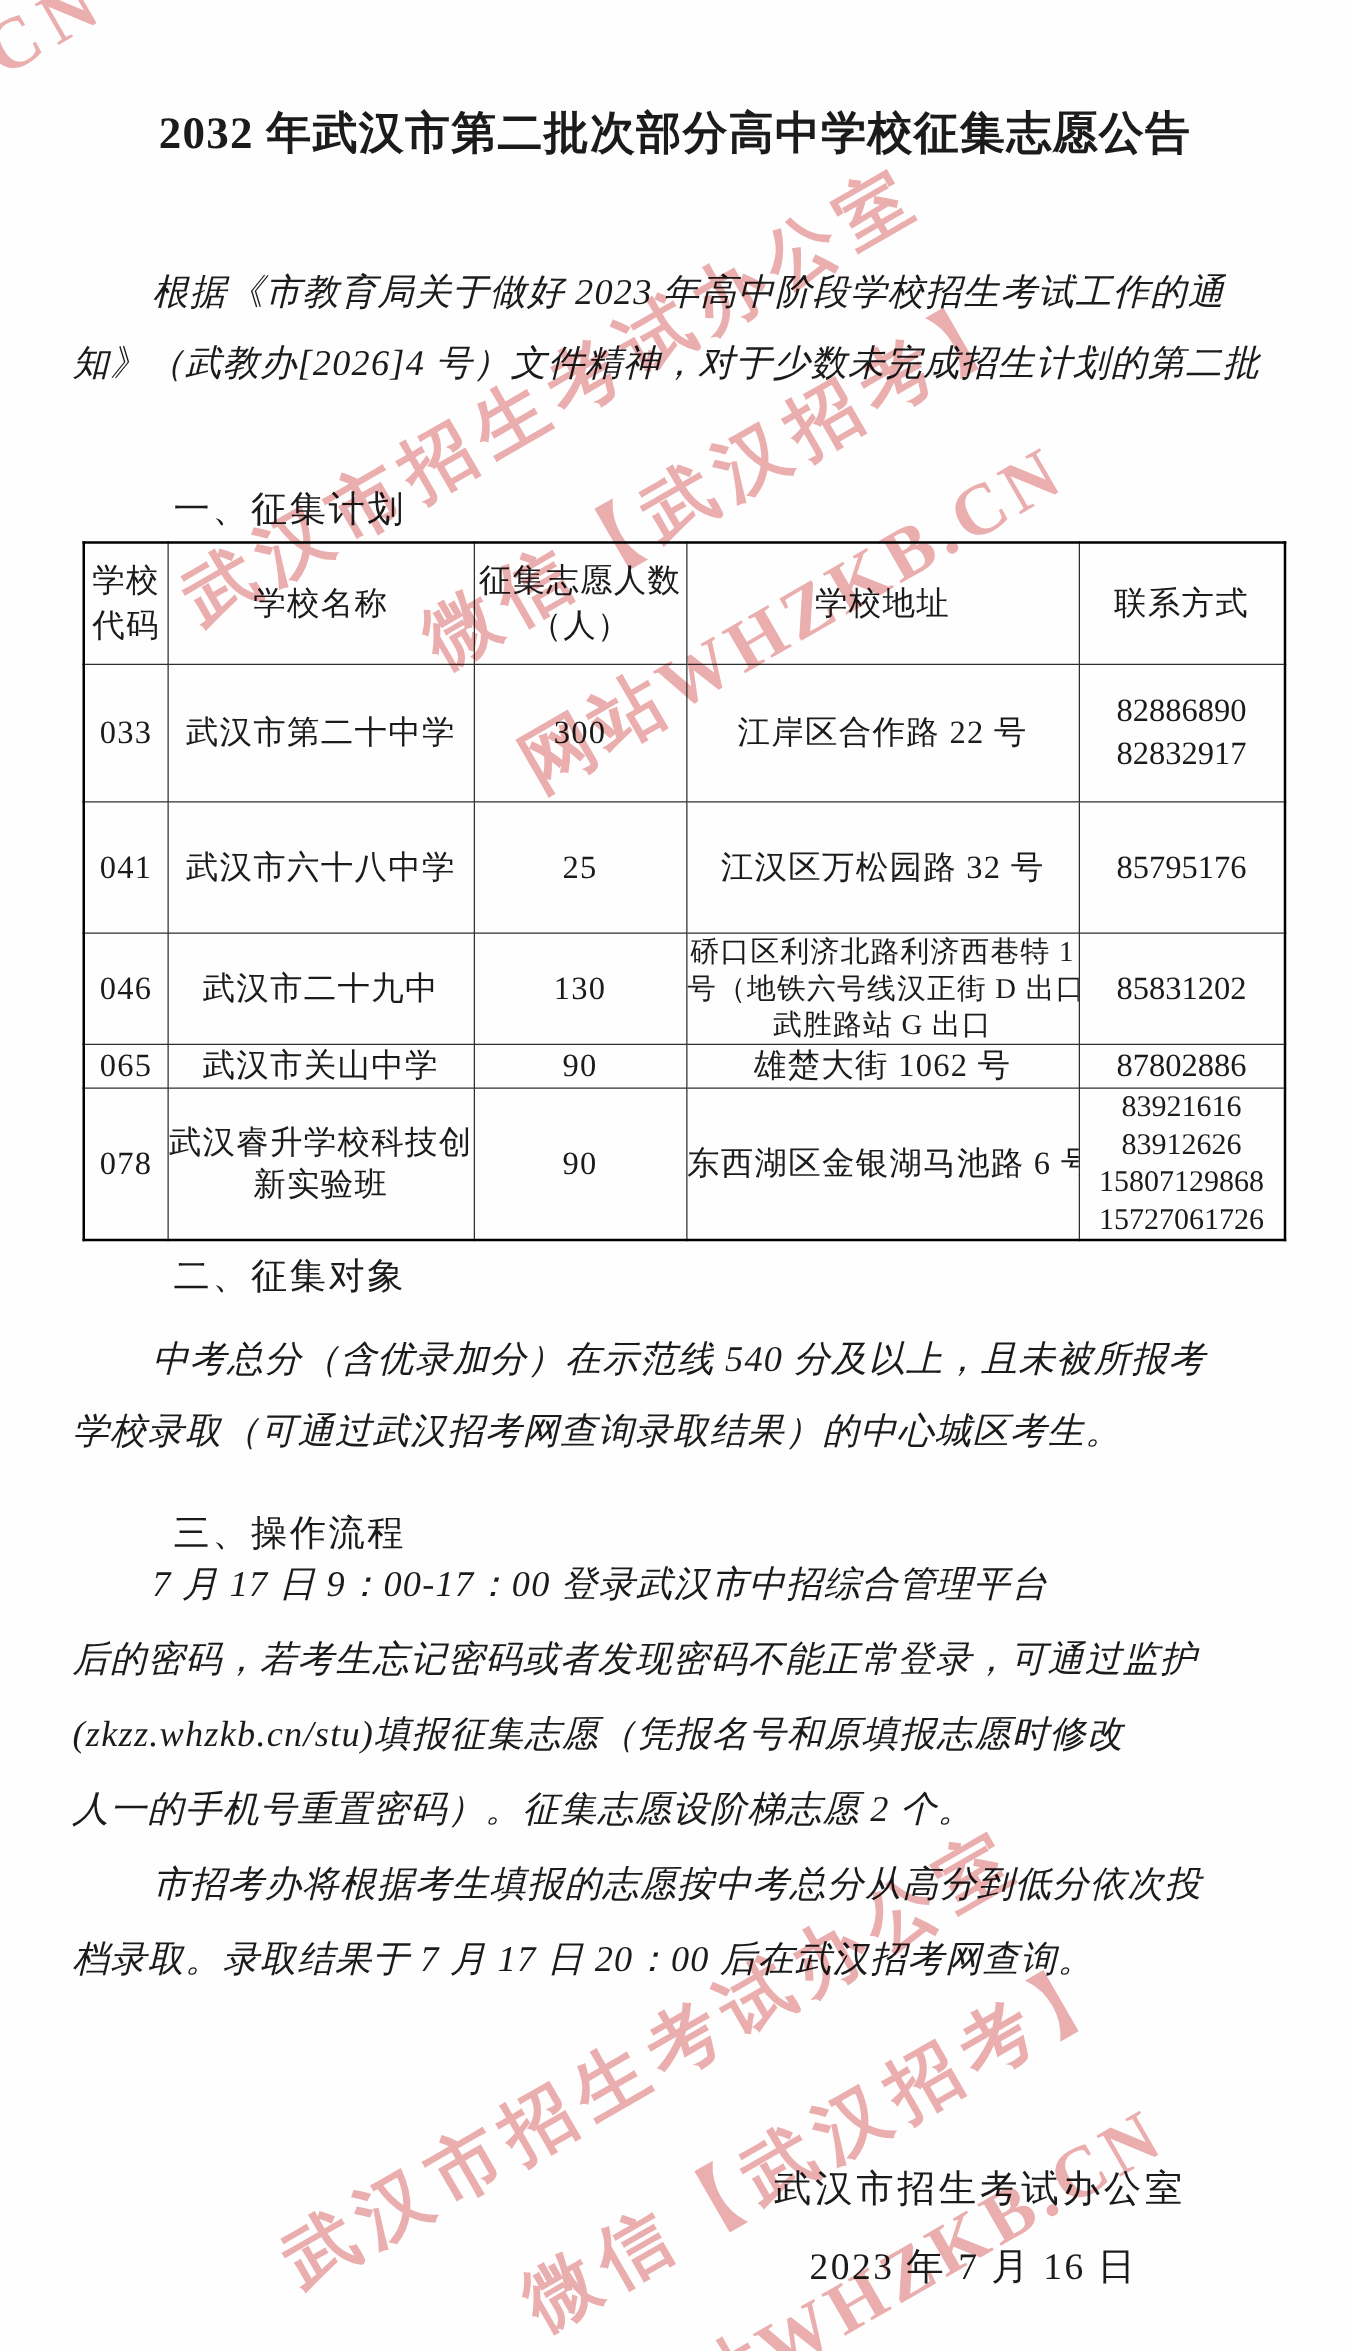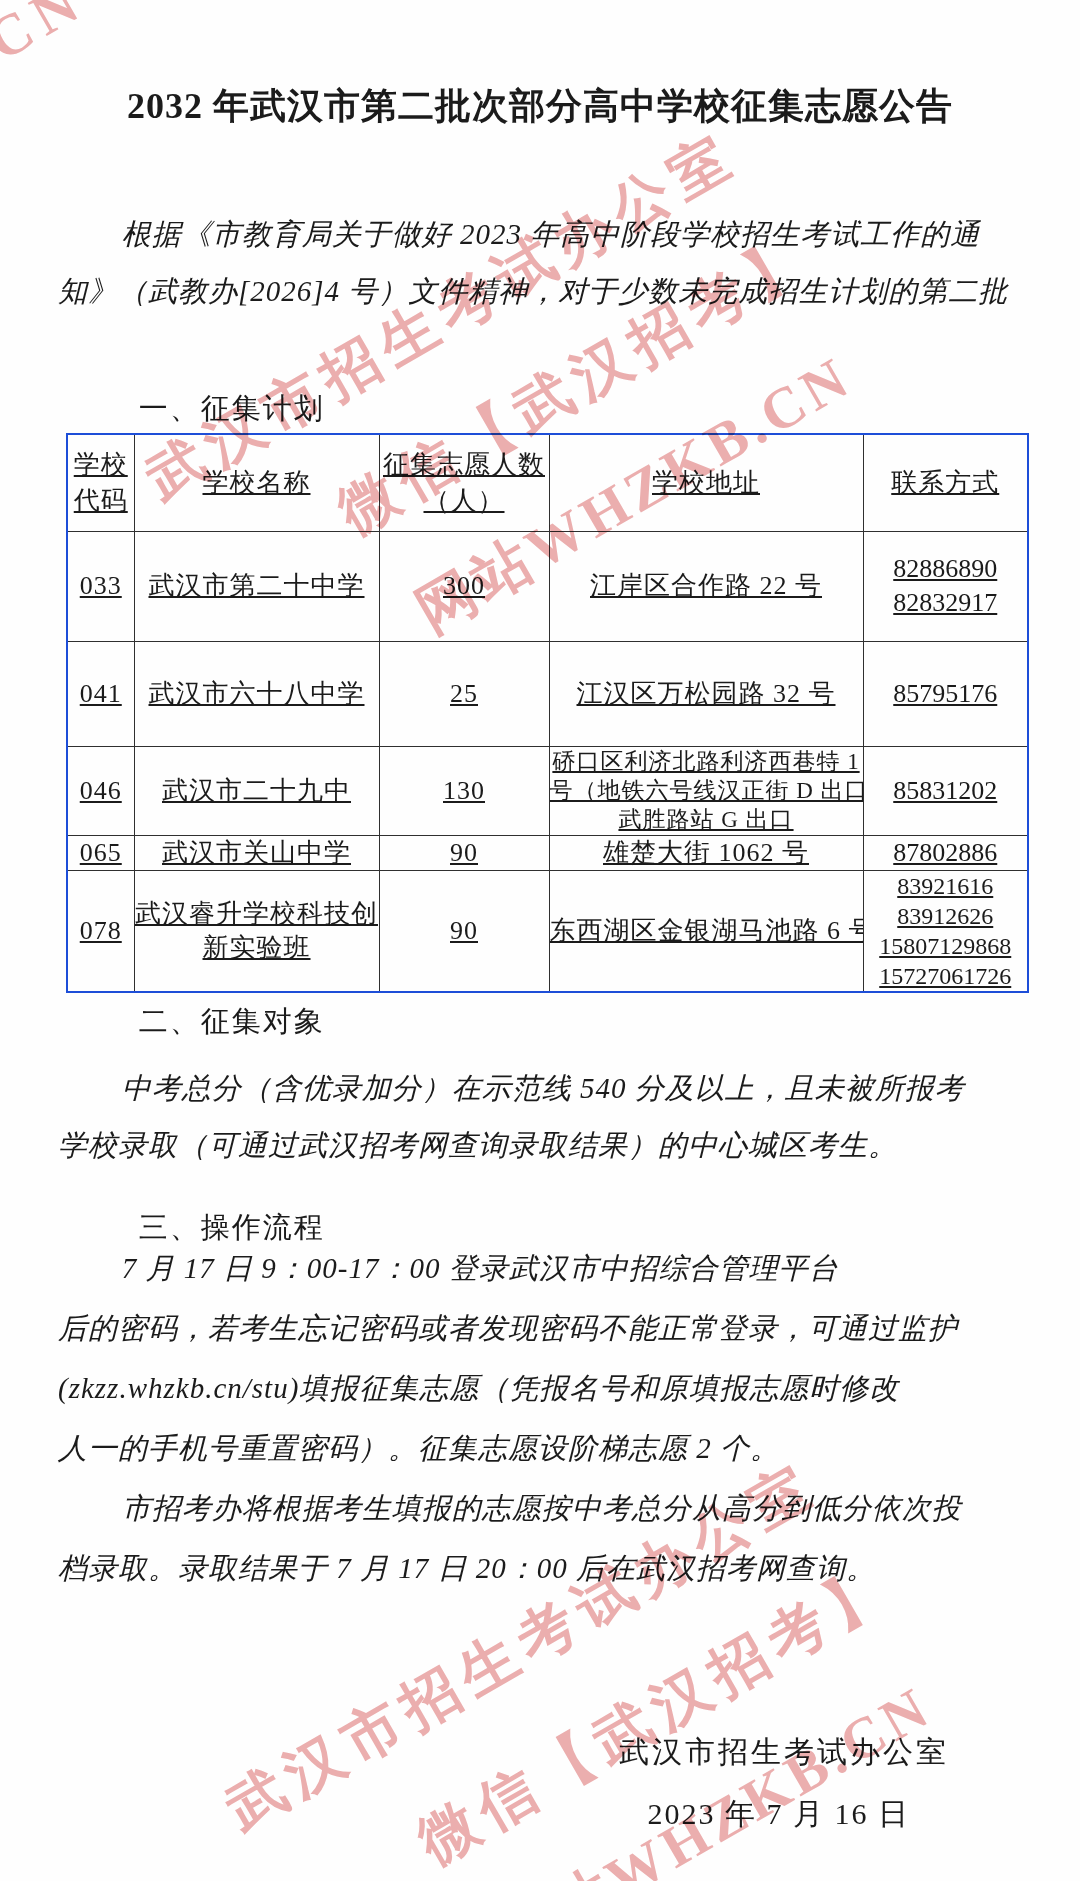--- a/index.html
+++ b/index.html
@@ -49,21 +49,21 @@
     position:absolute;left:66px;top:433px;
     border-collapse:collapse;table-layout:fixed;
     width:961px;
   }
   #plan-table td{
     border:1px solid #2f2f2f;
     text-align:center;vertical-align:middle;
     padding:0;font-size:26px;letter-spacing:1px;
     overflow:hidden;
   }
-  #plan-table{border:2px solid #1d4ed8;text-decoration:underline;}
+  #plan-table{border:2px solid #000000;}
   tr.hrow{height:97px;}
   tr.r0{height:110px;}
   tr.r1{height:105px;padding-left:26px;}
   tr.r2{height:89px;}
   tr.r3{height:35px;padding-left:36px;}
   tr.r4{height:121px;}
   .cell-line{line-height:34px;white-space:nowrap;}
   .hdr .cell-line{line-height:36px;}
   td.addr-small .cell-line{font-size:23px;line-height:29px;}
   td.phones4 .cell-line{font-size:24px;line-height:30px;letter-spacing:0;}

